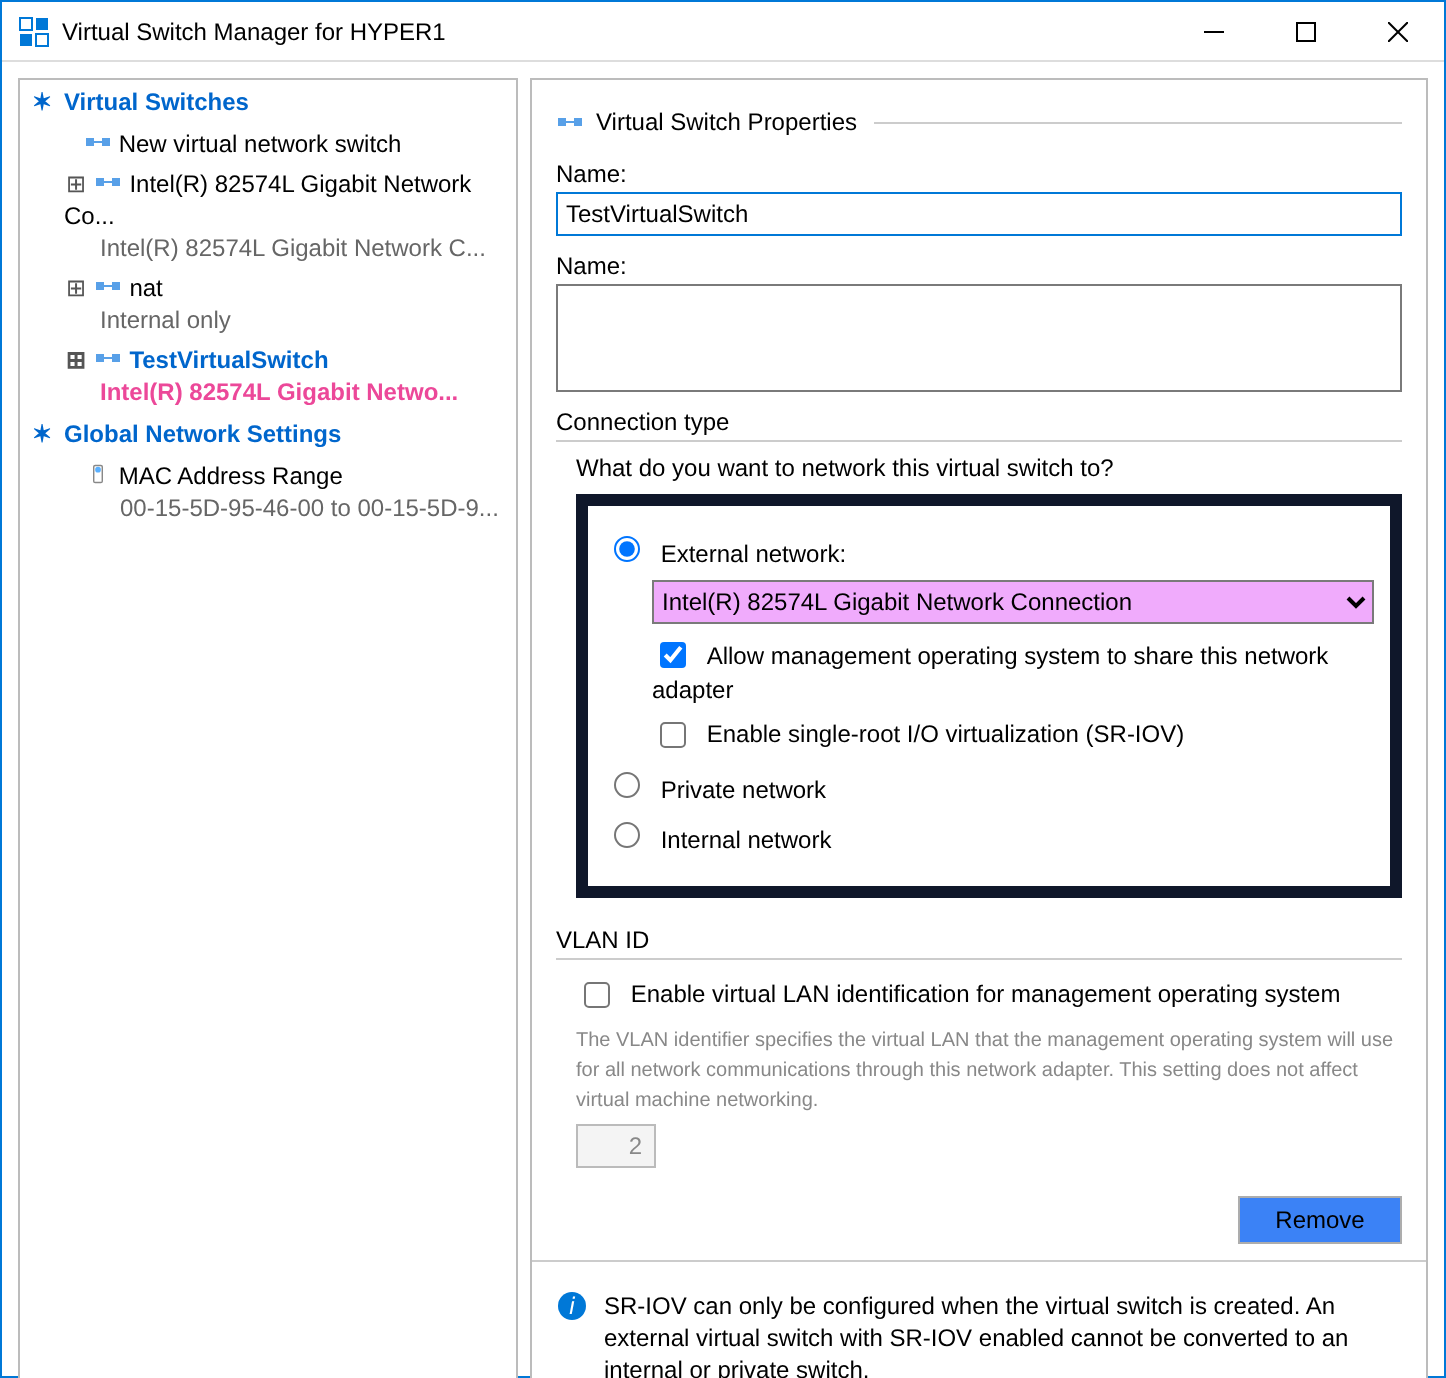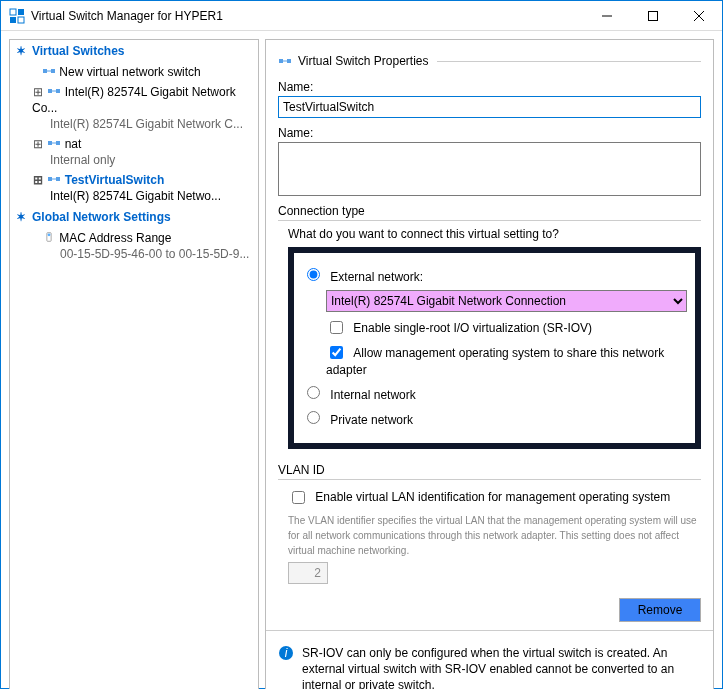--- a/index.html
+++ b/index.html
@@ -12,21 +12,21 @@
 .body { flex: 1; display: flex; flex-direction: column; padding: 8px 8px 0 8px; }
 .split { flex: 1; display: flex; gap: 6px; min-height: 0; }
 .left { width: 250px; border: 1px solid #bcbcbc; background: #fff; overflow: hidden; }
 .right { flex: 1; border: 1px solid #bcbcbc; background: #fff; padding: 12px 12px; overflow-y: auto; display:flex; flex-direction:column; }
 .tree-header { display: flex; align-items: center; padding: 4px 6px; color: #0066cc; font-weight: bold; }
 .tree-header .chev { width: 16px; color: #0066cc; }
 .tree-item { padding: 2px 6px 2px 22px; line-height: 16px; }
 .tree-item.l2 { padding-left: 32px; }
 .tree-item .sub { color: #666; padding-left: 18px; display:block; }
 .tree-item.selected { color: #0066cc; font-weight: bold; }
-.tree-item.selected .sub { font-weight: normal; color:#000000; }
+.tree-item.selected .sub { font-weight: bold; color:#ec4899; }
 .expand { display:inline-block; width:12px; text-align:center; color:#555; }
 .section-title { display:flex; align-items:center; margin: 2px 0 8px 0; }
 .section-title .line { flex:1; height:1px; background:#ccc; margin-left:8px; }
 label.fld { display:block; margin: 4px 0 2px 0; }
 input[type=text], textarea, select { width:100%; font-family:inherit; font-size:12px; }
 input[type=text] { height:22px; padding:2px 4px; border:1px solid #0078d7; }
 textarea { height:54px; border:1px solid #7a7a7a; resize:none; padding:2px 4px; }
 .group { margin-top:8px; }
 .group .glabel { margin-bottom:2px; }
 .gbody { padding: 2px 0 6px 10px; border-top:1px solid #ccc; }
@@ -150,46 +150,46 @@
 
         <label class="fld">Name:</label>
         <input type="text" value="TestVirtualSwitch" style="">
 
         <label class="fld" style="margin-top:8px">Name:</label>
         <textarea style=""></textarea>
 
         <div class="group">
           <div class="glabel">Connection type</div>
           <div class="gbody">
-            <div style="margin:4px 0 6px 0">What do you want to connect this virtual setting to?</div>
+            <div style="margin:4px 0 6px 0">What do you want to network this virtual switch to?</div>
             <div class="redbox">
               <div class="opt">
                 <input type="radio" name="ct" checked="" style="">
                 <label>External network:</label>
               </div>
               <div class="indent">
                 <select>
                   <option>Intel(R) 82574L Gigabit Network Connection</option>
                 </select>
               </div>
               <div class="chk">
+                <input type="checkbox" checked="" style="">
+                <span>Allow management operating system to share this network adapter</span>
+              </div>
+              <div class="chk">
                 <input type="checkbox" style="">
                 <span>Enable single-root I/O virtualization (SR-IOV)</span>
               </div>
-              <div class="chk">
-                <input type="checkbox" checked="" style="">
-                <span>Allow management operating system to share this network adapter</span>
+              <div class="opt">
+                <input type="radio" name="ct" style="">
+                <label>Private network</label>
               </div>
               <div class="opt">
                 <input type="radio" name="ct" style="">
                 <label>Internal network</label>
-              </div>
-              <div class="opt">
-                <input type="radio" name="ct" style="">
-                <label>Private network</label>
               </div>
             </div>
           </div>
         </div>
 
         <div class="group">
           <div class="glabel">VLAN ID</div>
           <div class="gbody">
             <div class="chk" style="margin-left:0">
               <input type="checkbox" style="">

